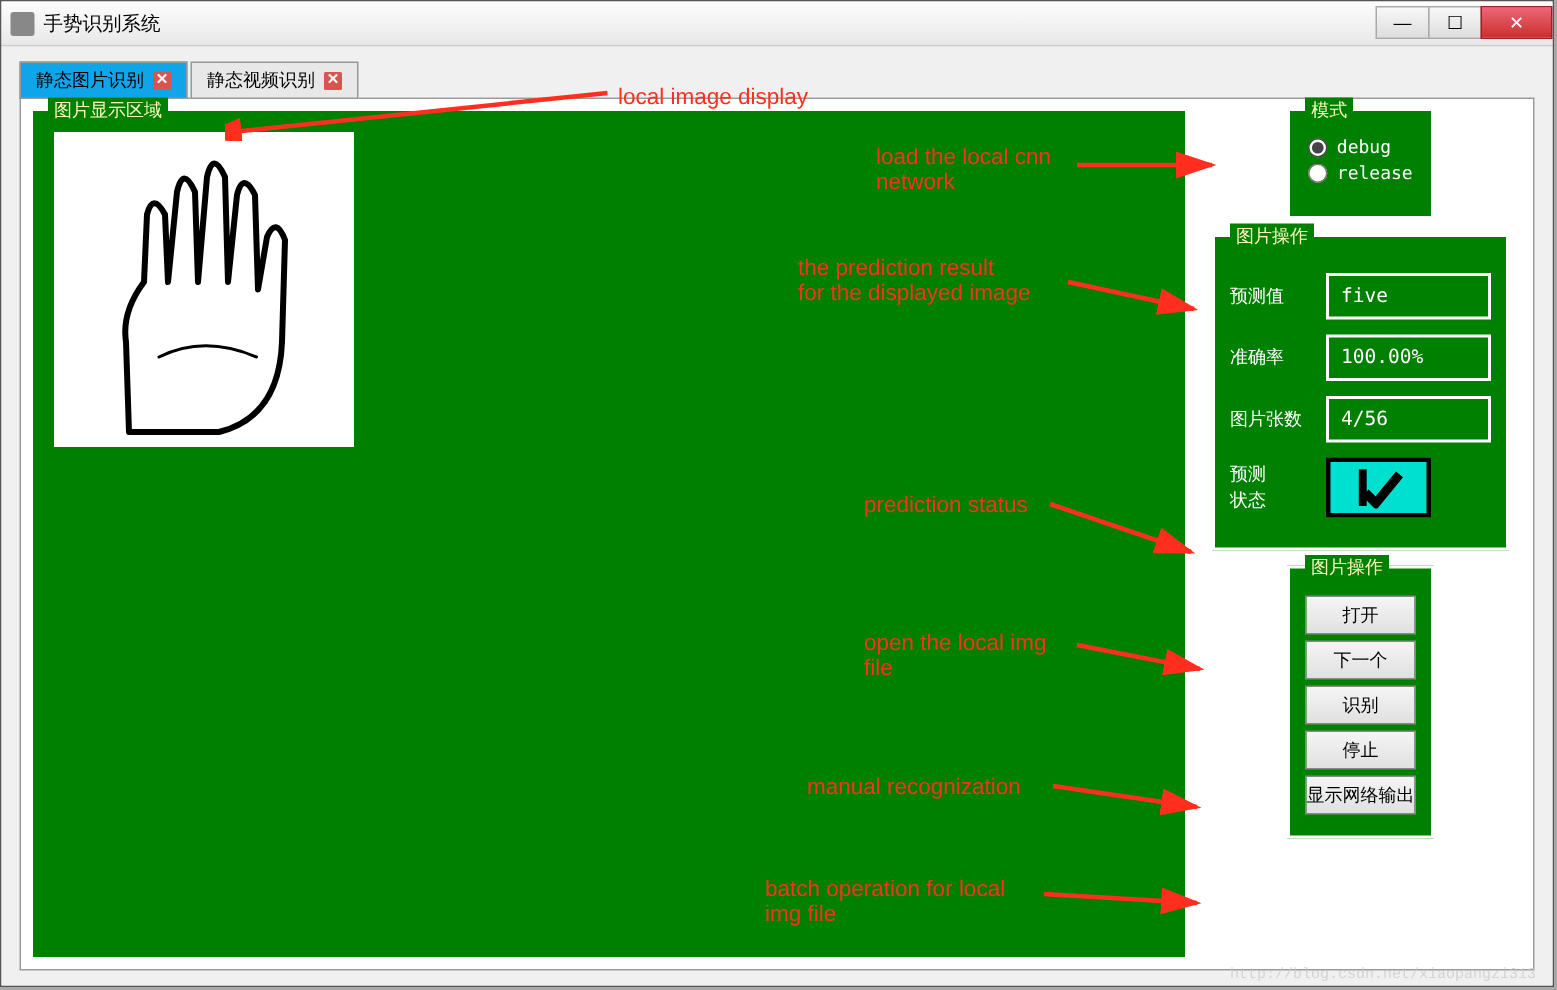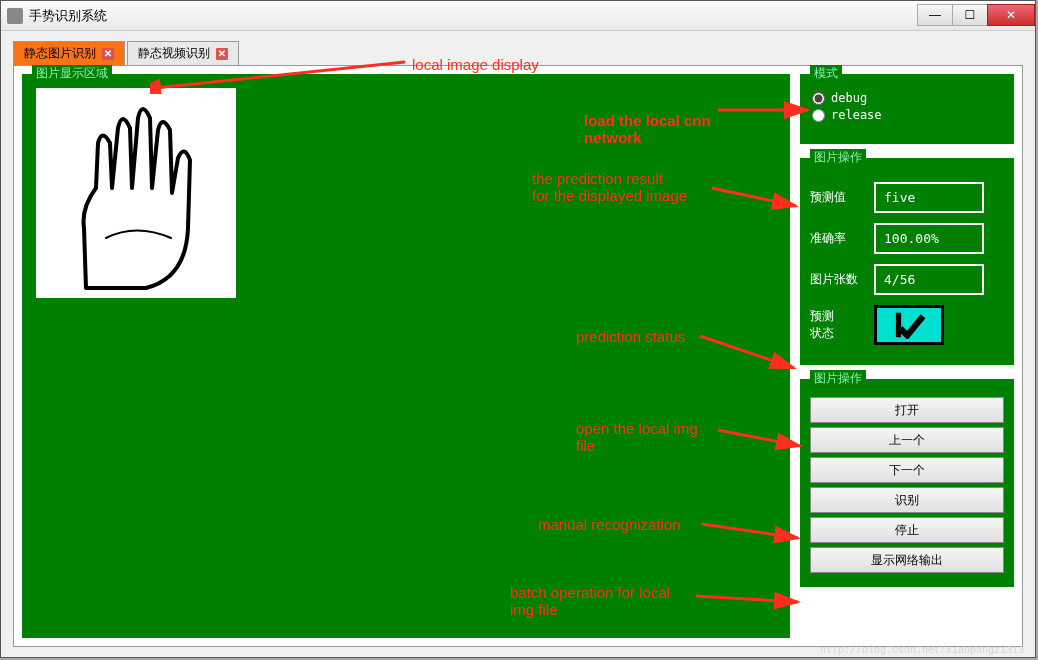--- a/index.html
+++ b/index.html
@@ -44,21 +44,21 @@
     }
     .win-btn.close { background: linear-gradient(#e67,#c9302c); color:#fff; width:48px; border-color:#a02020;}
     .client-area {
       padding: 10px 12px;
       height: calc(100% - 30px);
       background: #f0f0f0;
     }
     .tabs { display:flex; align-items:flex-end; height:24px;}
     .tab {
       border: 1px solid #999;
-      background: #f97316;
+      background: #0ea5e9;
       padding: 3px 10px;
       display:flex; align-items:center; gap:6px;
       margin-right:2px;
       cursor:pointer;
       position:relative;
       top:1px;
     }
     .tab.inactive { background: #e8e8e8; }
     .tab-close {
       width:12px;height:12px;
@@ -81,37 +81,38 @@
       position:relative;
       background:#008000;
       color:#fff;
     }
     .legend {
       position:absolute;
       top:-9px; left:10px;
       background:#008000;
       padding:0 4px;
       font-size:12px;
-      color:#86efac;
+      color:#fef9c3;
     }
     .left-area {
       flex: 1;
       position:relative;
       padding:14px;
     }
     .hand-image {
       width: 200px; height:210px;
       background:#fff;
       display:flex;align-items:center;justify-content:center;
     }
     .right-col {
       width: 218px;
       display:flex;
       flex-direction:column;
       gap:10px;
+      align-items:center;
     }
     .mode-box { height:74px; padding:14px 12px 8px; }
     .result-box { padding:14px 10px 10px; }
     .ops-box { padding:14px 10px 10px; }
     .radio-row { display:flex; align-items:center; gap:6px; margin:3px 0; font-family:"SimSun",monospace;}
     .radio-row input { accent-color:#444;}
     .result-row { display:flex; align-items:center; margin:10px 0; gap:8px;}
     .result-label { width:56px; font-size:12px; color:#fff;}
     .result-value {
       border:2px solid #fff;
@@ -245,42 +246,41 @@
                 <line x1="8" y1="2" x2="8" y2="30" stroke="#000" stroke-width="6"></line>
                 <polyline points="10,20 18,28 36,6" stroke="#000" stroke-width="7" fill="none" stroke-linecap="butt"></polyline>
               </svg>
             </div>
           </div>
         </div>
 
         <div class="fieldset ops-box">
           <div class="legend">图片操作</div>
           <button class="op-btn">打开</button>
-          <button class="op-btn">上一个</button>
           <button class="op-btn">下一个</button>
           <button class="op-btn">识别</button>
           <button class="op-btn">停止</button>
           <button class="op-btn">显示网络输出</button>
         </div>
       </div>
     </div>
   </div>
 </div>
 
 <div class="annot" style="left:412px;top:56px;">local image display</div>
 <svg class="arrow" style="left:150px;top:54px;width:260px;height:40px;">
     <defs>
       <marker id="ah1" markerWidth="10" markerHeight="10" refX="2" refY="3" orient="auto">
         <path d="M0,0 L0,6 L9,3 z" fill="#ff2e1f"></path>
       </marker>
     </defs>
     <line x1="255" y1="8" x2="5" y2="34" stroke="#ff2e1f" stroke-width="3" marker-end="url(#ah1)"></line>
   </svg>
 
-<div class="annot" style="left:584px;top:112px;font-weight:bold;">
+<div class="annot" style="left:584px;top:96px;">
   <span>load the local cnn</span><br>
   <span>network</span>
 </div>
 <svg class="arrow" style="left:716px;top:96px;width:100px;height:26px;">
     <defs>
       <marker id="ah2" markerWidth="10" markerHeight="10" refX="8" refY="3" orient="auto">
         <path d="M0,0 L0,6 L9,3 z" fill="#ff2e1f"></path>
       </marker>
     </defs>
     <line x1="2" y1="14" x2="92" y2="14" stroke="#ff2e1f" stroke-width="3" marker-end="url(#ah2)"></line>

